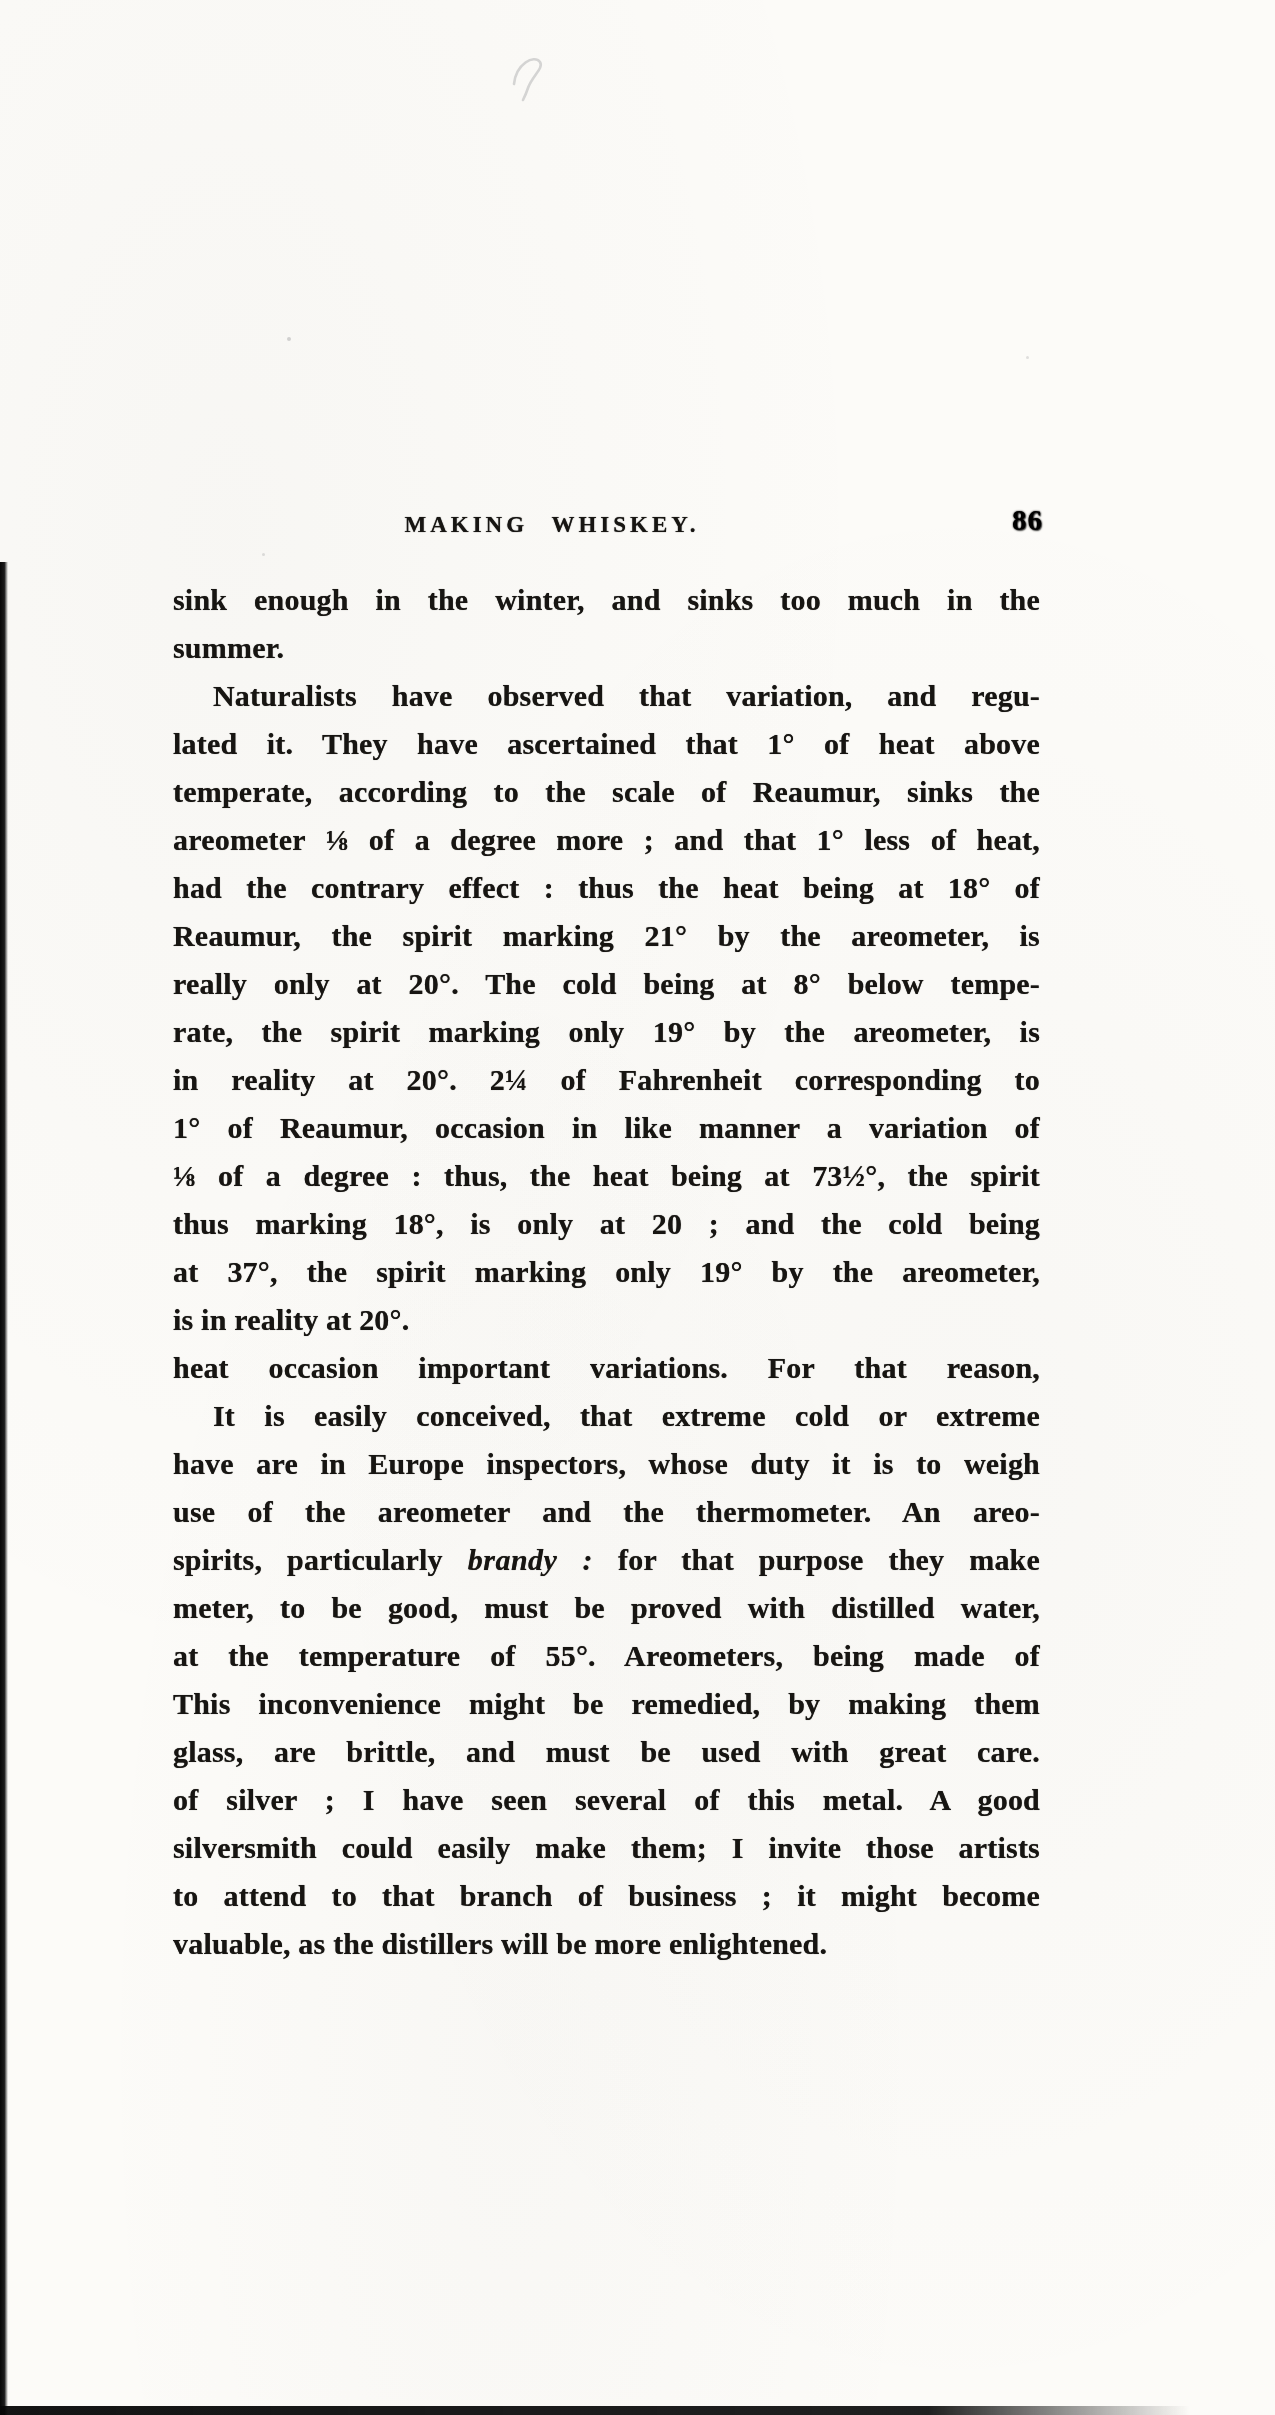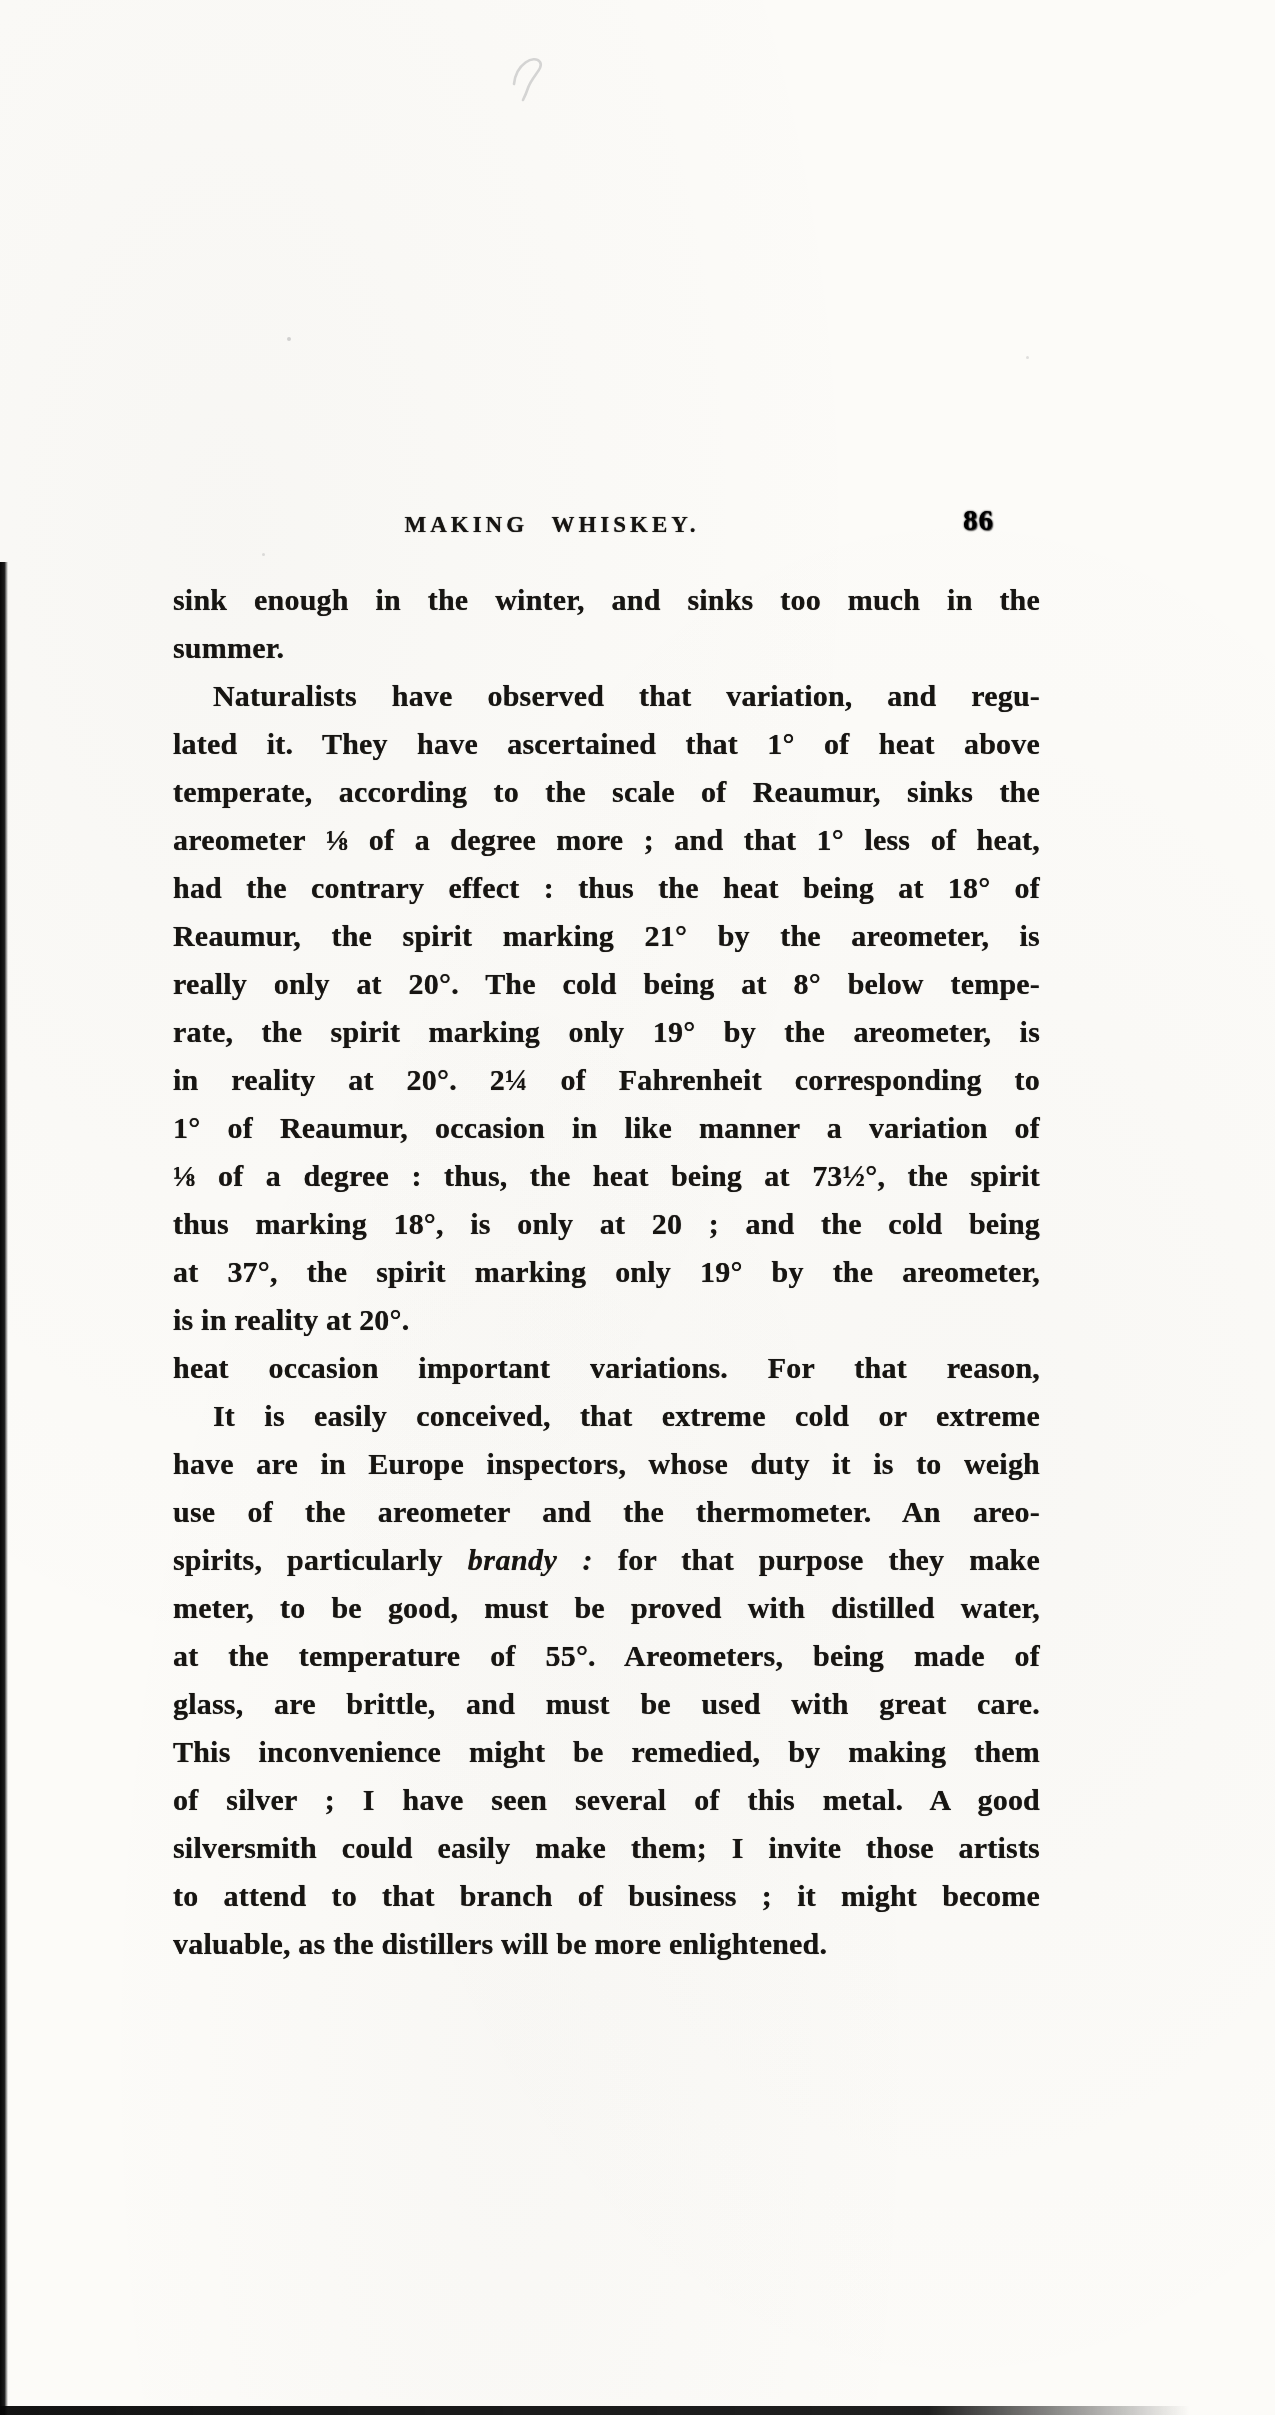--- a/index.html
+++ b/index.html
@@ -42,21 +42,21 @@
   .pencil-mark{position:absolute;left:508px;top:50px;}
 
   
   .running-head{
     position:absolute;top:512px;left:552px;transform:translateX(-50%);
     font-size:23px;font-weight:bold;color:var(--ink);
     letter-spacing:4px;word-spacing:14px;white-space:nowrap;
     text-shadow:0 0 1px rgba(10,10,10,0.8);
   }
   .page-number{
-    position:absolute;top:504px;left:963px;
+    position:absolute;top:504px;left:1012px;
     font-size:29px;font-weight:bold;color:#000;
     letter-spacing:1px;
     text-shadow:0 0 2px rgba(0,0,0,0.9), 1px 1px 1.5px rgba(0,0,0,0.7);
   }
 
   
   .text-body{
     position:absolute;left:133px;top:576px;width:907px;
     font-size:30px;line-height:48px;font-weight:bold;
     color:var(--ink);
@@ -115,22 +115,22 @@
         <div class="line last">is in reality at 20°.</div>
       </div>
       <div class="paragraph">
         <div class="line">heat occasion important variations.  For that reason,</div>
         <div class="line indent">It is easily conceived, that extreme cold or extreme</div>
         <div class="line">have are in Europe inspectors, whose duty it is to weigh</div>
         <div class="line">use of the areometer and the thermometer.  An areo-</div>
         <div class="line">spirits, particularly <i>brandy :</i>  for that purpose they make</div>
         <div class="line">meter, to be good, must be proved with distilled water,</div>
         <div class="line">at the temperature of 55°.  Areometers, being made of</div>
+        <div class="line">This inconvenience might be remedied, by making them</div>
         <div class="line">glass, are brittle, and must be used with great care.</div>
-        <div class="line">This inconvenience might be remedied, by making them</div>
         <div class="line">of silver ; I have seen several of this metal.  A good</div>
         <div class="line">silversmith could easily make them; I invite those artists</div>
         <div class="line">to attend to that branch of business ; it might become</div>
         <div class="line last">valuable, as the distillers will be more enlightened.</div>
       </div>
     </div>
 
 </div>
 
 </body></html>

